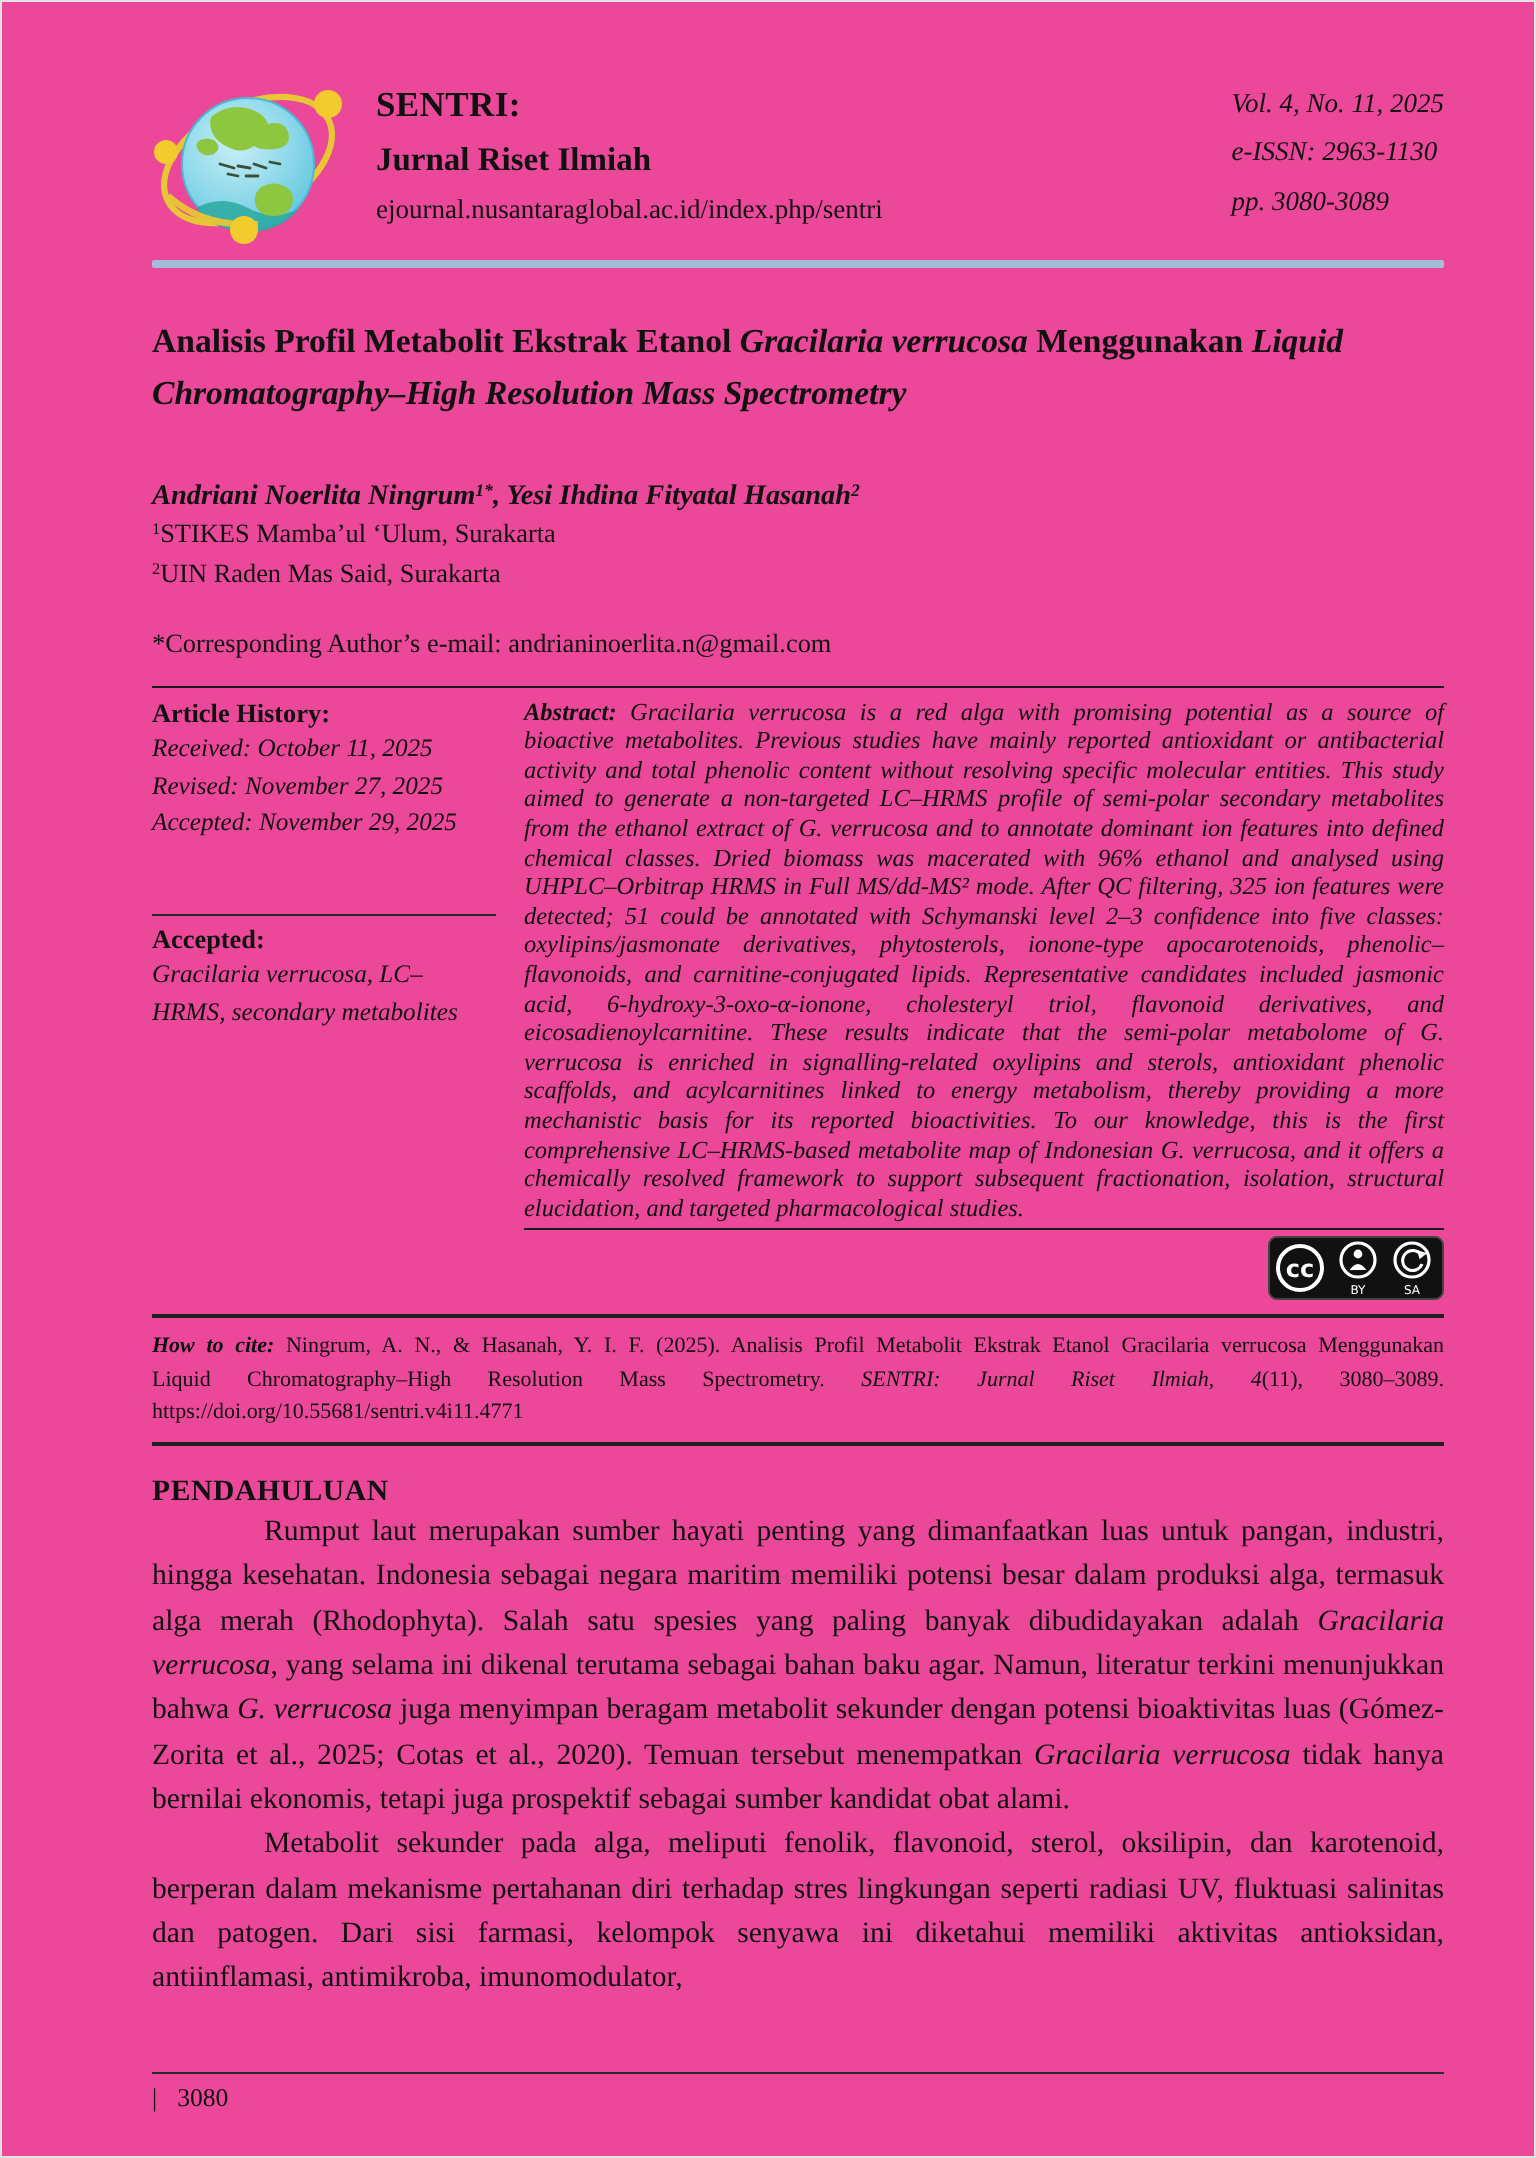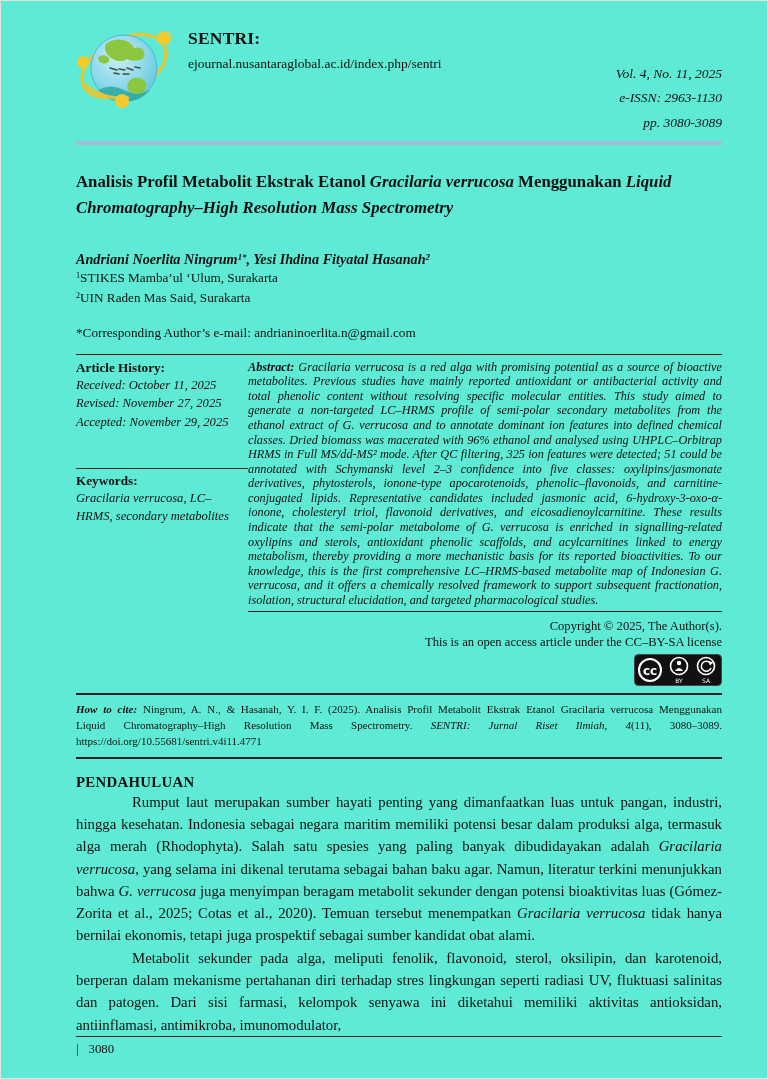--- a/index.html
+++ b/index.html
@@ -2,48 +2,48 @@
 <html><head>
 <meta charset="utf-8">
 <style>
   * { margin: 0; padding: 0; box-sizing: border-box; }
   html, body { background: #ffffff; }
   body { font-family: "Liberation Serif", serif; color: #111; }
   .page {
     position: relative;
     width: 768px; height: 1079px;
     margin: 0 auto;
-    background: #5eead4;
+    background: #ec4899;
     box-shadow: inset 0 0 0 1px #e3e3e3;
-    padding: 22px 46px 0 76px;
+    padding: 36px 46px 0 76px;
     overflow: hidden;
   }
   
   .header { display: flex; align-items: flex-start; }
   .logo-wrap { width: 96px; height: 88px; flex: 0 0 auto; }
   .journal-block { margin-left: 16px; padding-top: 6px; }
   .journal-name { font-size: 17.5px; font-weight: bold; letter-spacing: .2px; }
   .journal-subtitle { font-size: 16.5px; font-weight: bold; margin-top: 7px; }
   .journal-url { font-size: 13.5px; margin-top: 7px; text-align: right; }
-  .issue-block { margin-left: auto; text-align: right; font-style: italic; font-size: 13.5px; line-height: 1.8; padding-top: 4px; margin-top: 36px; }
+  .issue-block { margin-left: auto; text-align: left; font-style: italic; font-size: 13.5px; line-height: 1.8; padding-top: 4px; }
   .header-rule { height: 4px; background: #a3bcd9; margin-top: 6px; border-radius: 1px; }
   
   .article-title { font-size: 16.8px; font-weight: bold; line-height: 1.55; margin-top: 24px; }
   .authors { font-size: 14.2px; font-weight: bold; margin-top: 30px; font-style: italic; }
   .affiliation { font-size: 13.2px; line-height: 1.5; }
   .corresponding { font-size: 13.2px; margin-top: 17px; }
   sup { font-size: 0.62em; vertical-align: baseline; position: relative; top: -0.45em; }
   
   .info-table { display: flex; margin-top: 13px; border-top: 1.5px solid #1c1c1c; padding-top: 5px; justify-content: space-between; }
   .info-left { width: 172px; flex: 0 0 auto; }
   .info-left .label { font-size: 13.2px; font-weight: bold; }
   .history-entry { font-size: 12.6px; font-style: italic; line-height: 1.5; }
   .kw-divider { border-top: 1.5px solid #2a2a2a; margin-top: 36px; margin-bottom: 4px; }
   .kw-text { font-size: 12.6px; font-style: italic; line-height: 1.45; }
-  .info-right { flex: 1; border-bottom: 1.8px solid #1c1c1c; padding-bottom: 3px; }
+  .info-right { flex: 1; margin-left: 14px; border-bottom: 1.8px solid #1c1c1c; padding-bottom: 3px; }
   .abstract { font-size: 12.25px; font-style: italic; line-height: 14.6px; text-align: justify; }
   .abstract .abstract-label { font-weight: bold; }
   
   .copyright-block { text-align: right; font-size: 12.6px; line-height: 1.32; margin-top: 6px; }
   .badge-row { display: flex; justify-content: flex-end; margin-top: 3px; text-decoration: underline; }
   .rule-thick { border-top: 2px solid #1f1f1f; margin-top: 7px; }
   
   .citation { font-size: 11px; line-height: 1.48; text-align: justify; margin: 6px 0 5px 0; word-spacing: 2px; }
   
   .section-heading { font-size: 14.8px; font-weight: bold; letter-spacing: .3px; margin-top: 15px; }
@@ -83,20 +83,21 @@
 
         <path d="M8,62 q18,16 45,14" fill="none" stroke="#e8c635" stroke-width="3.2" opacity="0.95"></path>
 
         <circle cx="88" cy="16" r="7" fill="#f2cb2e"></circle>
         <circle cx="7" cy="40" r="6" fill="#f2cb2e"></circle>
         <circle cx="46" cy="79" r="7" fill="#f2cb2e"></circle>
       </svg>
     </div>
     <div class="journal-block">
       <div class="journal-name">SENTRI:</div>
+      <div class="journal-subtitle">Jurnal Riset Ilmiah</div>
       <div class="journal-url">ejournal.nusantaraglobal.ac.id/index.php/sentri</div>
     </div>
     <div class="issue-block">
       <div>Vol. 4, No. 11, 2025</div>
       <div>e-ISSN: 2963-1130</div>
       <div>pp. 3080-3089</div>
     </div>
   </div>
   <div class="header-rule"></div>
 
@@ -106,32 +107,28 @@
   <div class="affiliation"><sup>2</sup><span>UIN Raden Mas Said, Surakarta</span></div>
   <div class="corresponding">*Corresponding Author’s e-mail: andrianinoerlita.n@gmail.com</div>
 
   <div class="info-table">
     <div class="info-left">
       <div class="label">Article History:</div>
       <div class="history-entry">Received: October 11, 2025</div>
       <div class="history-entry">Revised: November 27, 2025</div>
       <div class="history-entry">Accepted: November 29, 2025</div>
       <div class="kw-divider"></div>
-      <div class="label">Keywords:</div>
+      <div class="label">Accepted:</div>
       <div class="kw-text">Gracilaria verrucosa, LC–HRMS, secondary metabolites</div>
     </div>
     <div class="info-right">
       <div class="abstract"><span class="abstract-label">Abstract:</span><span> Gracilaria verrucosa is a red alga with promising potential as a source of bioactive metabolites. Previous studies have mainly reported antioxidant or antibacterial activity and total phenolic content without resolving specific molecular entities. This study aimed to generate a non-targeted LC–HRMS profile of semi-polar secondary metabolites from the ethanol extract of G. verrucosa and to annotate dominant ion features into defined chemical classes. Dried biomass was macerated with 96% ethanol and analysed using UHPLC–Orbitrap HRMS in Full MS/dd-MS² mode. After QC filtering, 325 ion features were detected; 51 could be annotated with Schymanski level 2–3 confidence into five classes: oxylipins/jasmonate derivatives, phytosterols, ionone-type apocarotenoids, phenolic–flavonoids, and carnitine-conjugated lipids. Representative candidates included jasmonic acid, 6-hydroxy-3-oxo-α-ionone, cholesteryl triol, flavonoid derivatives, and eicosadienoylcarnitine. These results indicate that the semi-polar metabolome of G. verrucosa is enriched in signalling-related oxylipins and sterols, antioxidant phenolic scaffolds, and acylcarnitines linked to energy metabolism, thereby providing a more mechanistic basis for its reported bioactivities. To our knowledge, this is the first comprehensive LC–HRMS-based metabolite map of Indonesian G. verrucosa, and it offers a chemically resolved framework to support subsequent fractionation, isolation, structural elucidation, and targeted pharmacological studies.</span></div>
     </div>
   </div>
 
-  <div class="copyright-block">
-    <div>Copyright © 2025, The Author(s).</div>
-    <div>This is an open access article under the CC–BY-SA license</div>
-  </div>
   <div class="badge-row">
     <svg width="88" height="32" viewBox="0 0 88 32">
       <rect x="0.5" y="0.5" width="87" height="31" rx="4" fill="#111" stroke="#444"></rect>
       <circle cx="16" cy="16" r="11" fill="none" stroke="#fff" stroke-width="2"></circle>
       <text x="16" y="20.5" font-size="12" font-weight="bold" fill="#fff" text-anchor="middle" font-family="DejaVu Sans, sans-serif">cc</text>
 
       <circle cx="45" cy="12" r="8.5" fill="none" stroke="#fff" stroke-width="1.6"></circle>
       <circle cx="45" cy="9" r="2.2" fill="#fff"></circle>
       <path d="M40.8,17 q4.2,-6 8.4,0 z" fill="#fff"></path>
       <text x="45" y="29" font-size="6" fill="#fff" text-anchor="middle" font-family="DejaVu Sans, sans-serif">BY</text>

